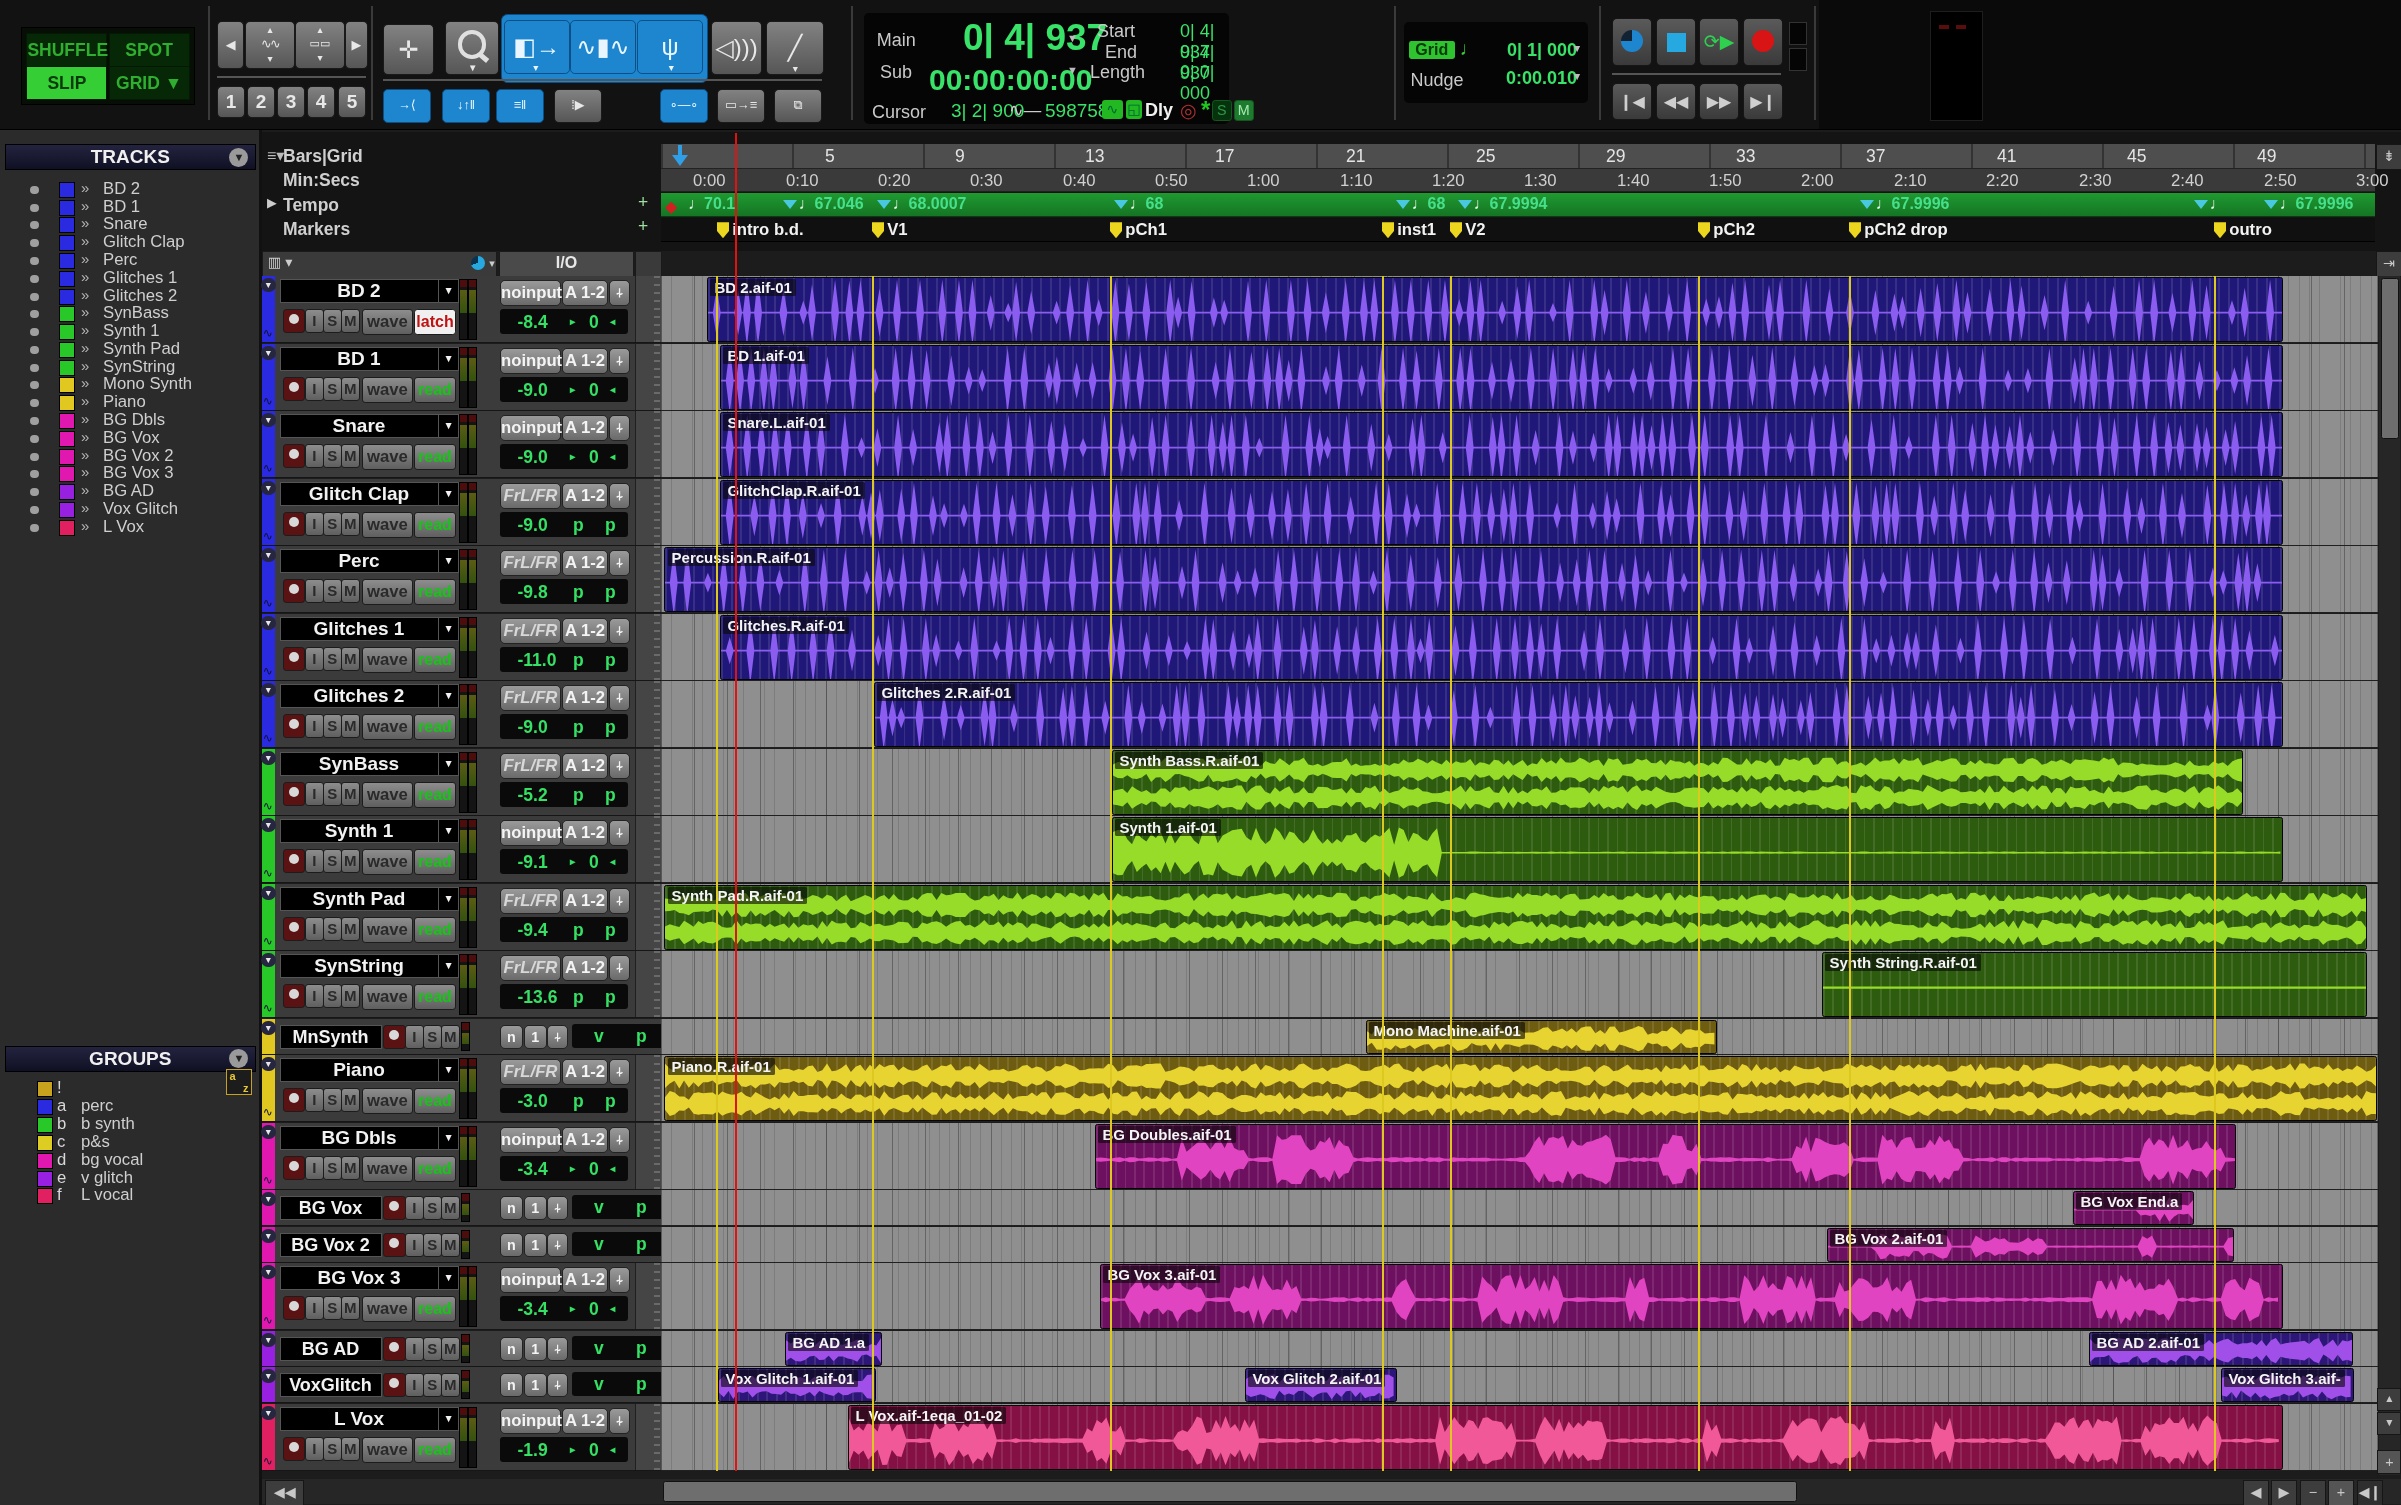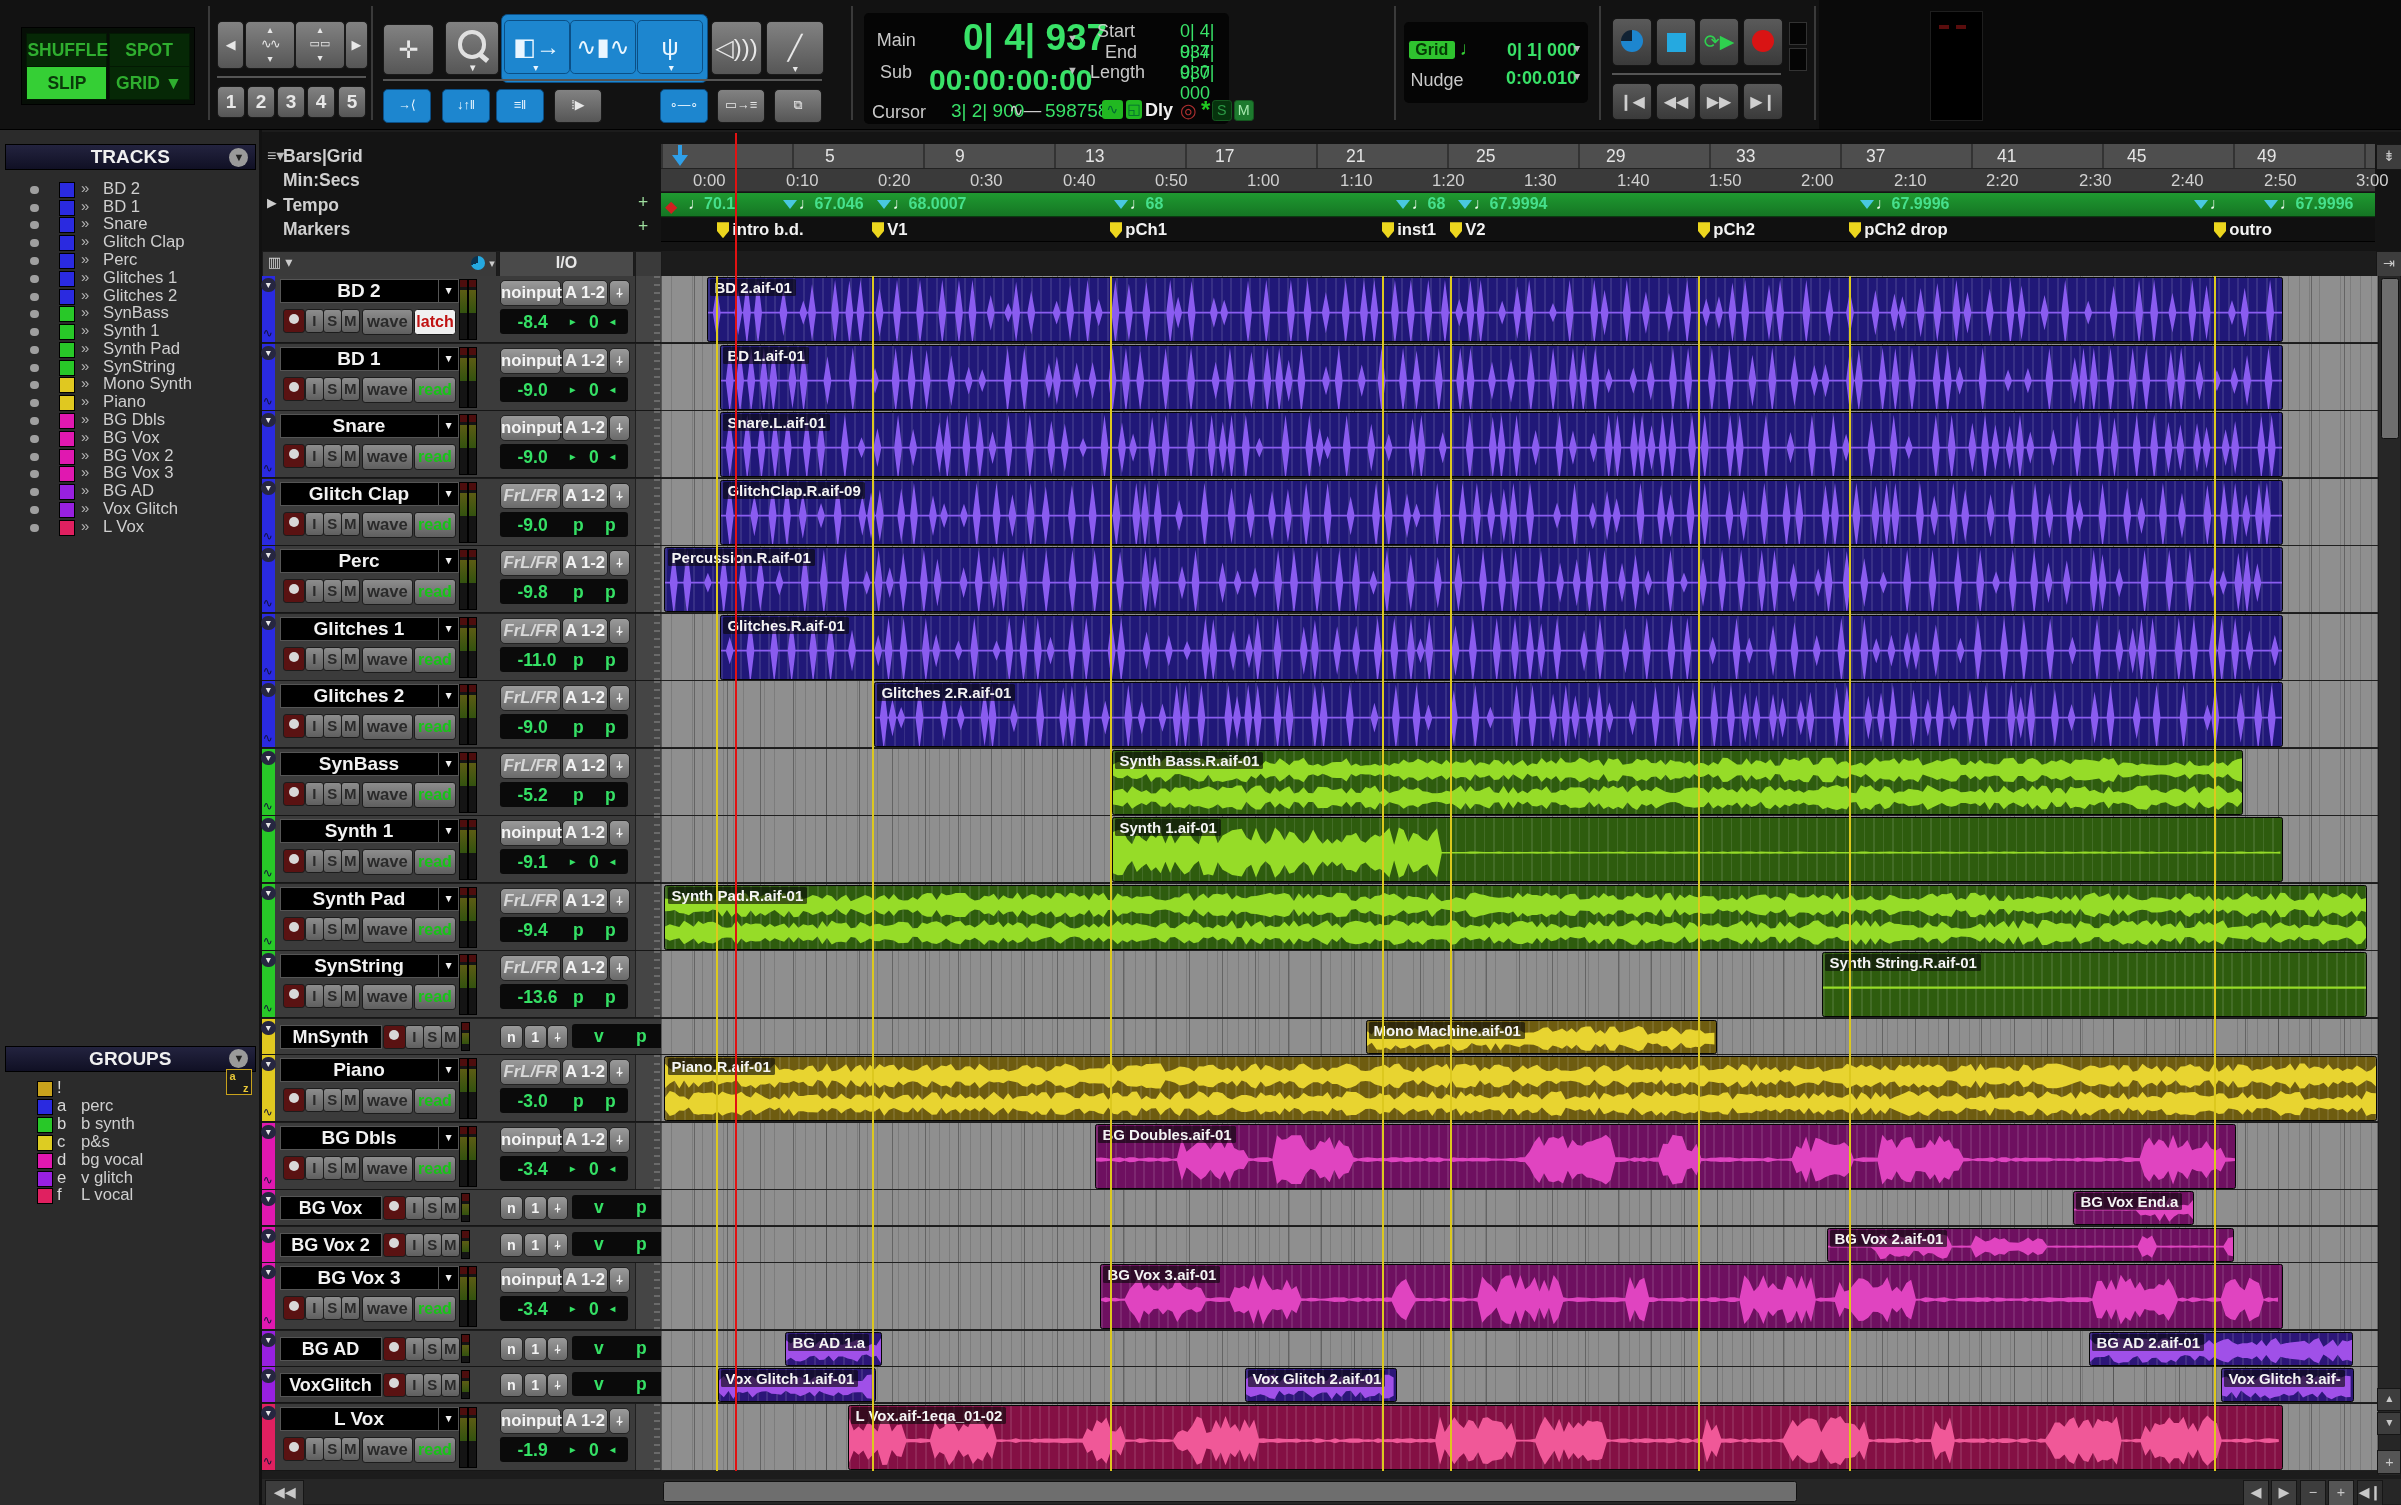--- a/index.html
+++ b/index.html
@@ -607,21 +607,21 @@
       <div class="iobtn" style="left:347px;top:4px;width:19px;height:24px;line-height:24px;font-size:12.7px">⍭</div>
       <div class="blk" style="left:238px;top:33px;width:128px;height:25.4px">
         <span style="position:absolute;left:17.5px;top:3.2px">-9.0</span>
         <span style="position:absolute;left:73px;top:3.2px">p</span>
           <span style="position:absolute;left:105px;top:3.2px">p</span>
       </div>
       <div class="tickcol"></div>
       </div>
       <div class="lane" style="top:479px;height:66px">
         <div class="region" style="left:59px;width:1561px;height:63px;background-color:#201878">
-      <span class="rlabel">GlitchClap.R.aif-09</span>
+      <span class="rlabel">GlitchClap.R.aif-01</span>
           <svg width="1561" height="63" style="position: absolute; left: 0px; top: 0px; z-index: 2;" viewBox="0 0 1966 79">
             <path d="M0,42.45 H1966 V44.45 H0 Z M6,43.45 L11,2.0 L16,43.45 L11,84.9 Z M37,43.45 L42,17.5 L47,43.45 L42,69.4 Z M60,43.45 L65,2.0 L70,43.45 L65,84.9 Z M78,43.45 L83,2.0 L88,43.45 L83,84.9 Z M98,43.45 L103,14.2 L108,43.45 L103,72.7 Z M121,43.45 L126,27.6 L131,43.45 L126,59.3 Z M142,43.45 L147,2.0 L152,43.45 L147,84.9 Z M173,43.45 L178,18.2 L183,43.45 L178,68.7 Z M184,43.45 L189,14.0 L194,43.45 L189,72.9 Z M195,43.45 L200,10.5 L205,43.45 L200,76.4 Z M222,43.45 L227,9.4 L232,43.45 L227,77.5 Z M238,43.45 L243,2.0 L248,43.45 L243,84.9 Z M262,43.45 L267,17.7 L272,43.45 L267,69.2 Z M276,43.45 L281,27.8 L286,43.45 L281,59.1 Z M301,43.45 L306,28.4 L311,43.45 L306,58.5 Z M317,43.45 L322,2.0 L327,43.45 L322,84.9 Z M342,43.45 L347,2.0 L352,43.45 L347,84.9 Z M362,43.45 L367,16.4 L372,43.45 L367,70.5 Z M385,43.45 L390,2.0 L395,43.45 L390,84.9 Z M404,43.45 L409,6.3 L414,43.45 L409,80.6 Z M437,43.45 L442,5.0 L447,43.45 L442,81.9 Z M463,43.45 L468,2.0 L473,43.45 L468,84.9 Z M493,43.45 L498,2.0 L503,43.45 L498,84.9 Z M518,43.45 L523,2.0 L528,43.45 L523,84.9 Z M529,43.45 L534,2.0 L539,43.45 L534,84.9 Z M545,43.45 L550,2.0 L555,43.45 L550,84.9 Z M572,43.45 L577,23.9 L582,43.45 L577,63.0 Z M604,43.45 L609,2.0 L614,43.45 L609,84.9 Z M638,43.45 L643,8.2 L648,43.45 L643,78.7 Z M662,43.45 L667,14.2 L672,43.45 L667,72.7 Z M689,43.45 L694,12.0 L699,43.45 L694,74.9 Z M709,43.45 L714,10.0 L719,43.45 L714,76.9 Z M732,43.45 L737,2.0 L742,43.45 L737,84.9 Z M759,43.45 L764,2.0 L769,43.45 L764,84.9 Z M788,43.45 L793,18.9 L798,43.45 L793,68.0 Z M820,43.45 L825,2.0 L830,43.45 L825,84.9 Z M836,43.45 L841,2.0 L846,43.45 L841,84.9 Z M859,43.45 L864,15.1 L869,43.45 L864,71.8 Z M871,43.45 L876,28.3 L881,43.45 L876,58.6 Z M897,43.45 L902,2.0 L907,43.45 L902,84.9 Z M929,43.45 L934,2.0 L939,43.45 L934,84.9 Z M947,43.45 L952,2.0 L957,43.45 L952,84.9 Z M965,43.45 L970,12.7 L975,43.45 L970,74.2 Z M981,43.45 L986,9.2 L991,43.45 L986,77.7 Z M993,43.45 L998,2.0 L1003,43.45 L998,84.9 Z M1014,43.45 L1019,2.0 L1024,43.45 L1019,84.9 Z M1048,43.45 L1053,27.0 L1058,43.45 L1053,59.9 Z M1070,43.45 L1075,2.0 L1080,43.45 L1075,84.9 Z M1093,43.45 L1098,26.4 L1103,43.45 L1098,60.5 Z M1111,43.45 L1116,12.1 L1121,43.45 L1116,74.8 Z M1123,43.45 L1128,21.6 L1133,43.45 L1128,65.3 Z M1153,43.45 L1158,2.0 L1163,43.45 L1158,84.9 Z M1179,43.45 L1184,4.4 L1189,43.45 L1184,82.5 Z M1191,43.45 L1196,16.3 L1201,43.45 L1196,70.6 Z M1216,43.45 L1221,2.0 L1226,43.45 L1221,84.9 Z M1234,43.45 L1239,2.0 L1244,43.45 L1239,84.9 Z M1265,43.45 L1270,11.6 L1275,43.45 L1270,75.3 Z M1283,43.45 L1288,11.1 L1293,43.45 L1288,75.8 Z M1309,43.45 L1314,2.0 L1319,43.45 L1314,84.9 Z M1337,43.45 L1342,2.0 L1347,43.45 L1342,84.9 Z M1353,43.45 L1358,2.0 L1363,43.45 L1358,84.9 Z M1386,43.45 L1391,4.7 L1396,43.45 L1391,82.2 Z M1398,43.45 L1403,2.0 L1408,43.45 L1403,84.9 Z M1425,43.45 L1430,2.0 L1435,43.45 L1430,84.9 Z M1449,43.45 L1454,5.9 L1459,43.45 L1454,81.0 Z M1463,43.45 L1468,2.0 L1473,43.45 L1468,84.9 Z M1474,43.45 L1479,2.0 L1484,43.45 L1479,84.9 Z M1505,43.45 L1510,2.0 L1515,43.45 L1510,84.9 Z M1523,43.45 L1528,18.2 L1533,43.45 L1528,68.7 Z M1547,43.45 L1552,2.0 L1557,43.45 L1552,84.9 Z M1562,43.45 L1567,9.9 L1572,43.45 L1567,77.0 Z M1594,43.45 L1599,16.2 L1604,43.45 L1599,70.7 Z M1621,43.45 L1626,2.0 L1631,43.45 L1626,84.9 Z M1650,43.45 L1655,2.0 L1660,43.45 L1655,84.9 Z M1668,43.45 L1673,14.8 L1678,43.45 L1673,72.1 Z M1694,43.45 L1699,2.0 L1704,43.45 L1699,84.9 Z M1706,43.45 L1711,22.9 L1716,43.45 L1711,64.0 Z M1735,43.45 L1740,2.0 L1745,43.45 L1740,84.9 Z M1766,43.45 L1771,8.2 L1776,43.45 L1771,78.7 Z M1784,43.45 L1789,20.2 L1794,43.45 L1789,66.7 Z M1811,43.45 L1816,2.0 L1821,43.45 L1816,84.9 Z M1835,43.45 L1840,14.7 L1845,43.45 L1840,72.2 Z M1867,43.45 L1872,4.7 L1877,43.45 L1872,82.2 Z M1888,43.45 L1893,2.0 L1898,43.45 L1893,84.9 Z M1902,43.45 L1907,2.0 L1912,43.45 L1907,84.9 Z M1916,43.45 L1921,16.4 L1926,43.45 L1921,70.5 Z M1932,43.45 L1937,2.0 L1942,43.45 L1937,84.9 Z M1942,43.45 L1947,2.0 L1952,43.45 L1947,84.9 Z " fill="#8a5cf0"></path>
           </svg>
         </div>
       </div>
       <div class="thdr" style="top:546px;height:66px">
       <div class="strip" style="background:#2a2ae0">
           <span class="mincirc">▼</span>
           <span class="sig">∿</span>
         </div>

